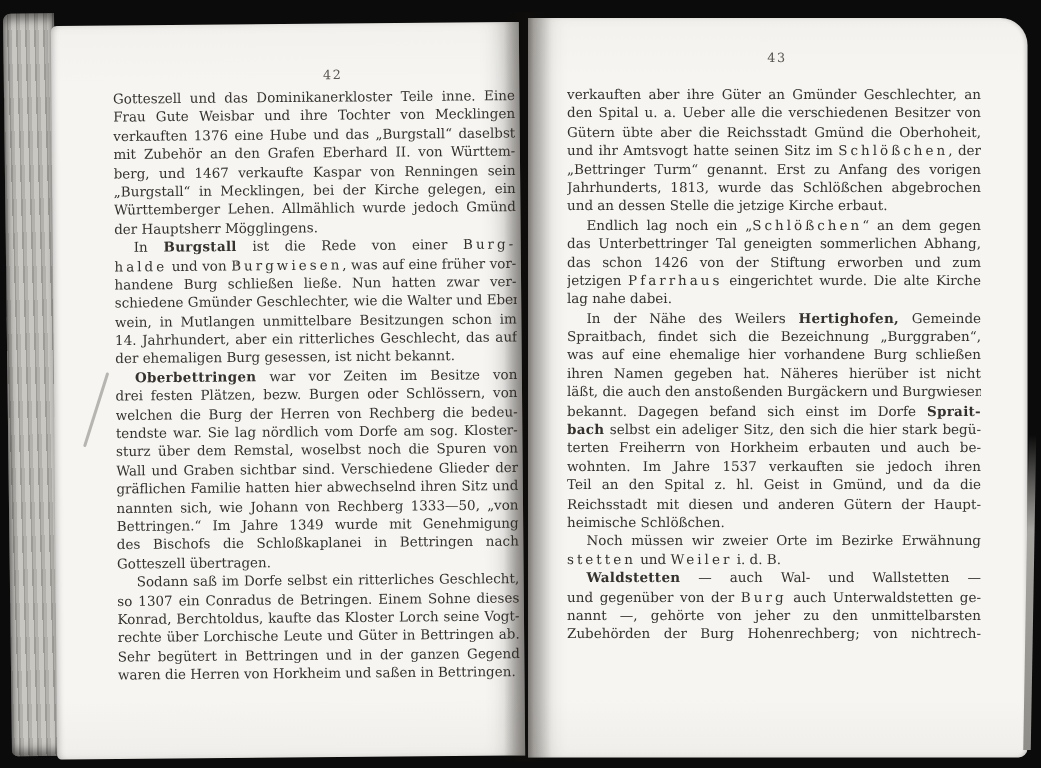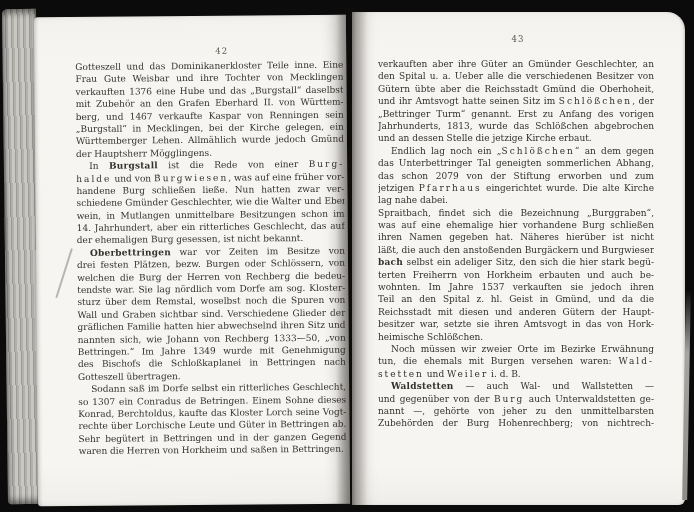--- a/index.html
+++ b/index.html
@@ -128,36 +128,36 @@
   <div class="textblock textblock-right" id="right-text">
       <div class="tl"><span>verkauften aber ihre Güter an Gmünder Geschlechter, an</span></div>
       <div class="tl"><span>den Spital u. a. Ueber alle die verschiedenen Besitzer von</span></div>
       <div class="tl"><span>Gütern übte aber die Reichsstadt Gmünd die Oberhoheit,</span></div>
       <div class="tl"><span>und ihr Amtsvogt hatte seinen Sitz im </span><span class="sp">Schlößchen</span><span>, der</span></div>
       <div class="tl"><span>„Bettringer Turm“ genannt. Erst zu Anfang des vorigen</span></div>
       <div class="tl"><span>Jahrhunderts, 1813, wurde das Schlößchen abgebrochen</span></div>
       <div class="tl nj"><span>und an dessen Stelle die jetzige Kirche erbaut.</span></div>
       <div class="tl ind"><span>Endlich lag noch ein „</span><span class="sp">Schlößchen</span><span>“ an dem gegen</span></div>
       <div class="tl"><span>das Unterbettringer Tal geneigten sommerlichen Abhang,</span></div>
-      <div class="tl"><span>das schon 2079 von der Stiftung erworben und zum</span></div>
+      <div class="tl"><span>das schon 1426 von der Stiftung erworben und zum</span></div>
       <div class="tl"><span>jetzigen </span><span class="sp">Pfarrhaus</span><span> eingerichtet wurde. Die alte Kirche</span></div>
       <div class="tl nj"><span>lag nahe dabei.</span></div>
+      <div class="tl ind"><span>In der Nähe des Weilers </span><span class="b">Hertighofen,</span><span> Gemeinde</span></div>
       <div class="tl"><span>Spraitbach, findet sich die Bezeichnung „Burggraben“,</span></div>
       <div class="tl"><span>was auf eine ehemalige hier vorhandene Burg schließen</span></div>
       <div class="tl"><span>ihren Namen gegeben hat. Näheres hierüber ist nicht</span></div>
       <div class="tl"><span>läßt, die auch den anstoßenden Burgäckern und Burgwiesen</span></div>
+      <div class="tl"><span>bekannt. Dagegen befand sich einst im Dorfe </span><span class="b">Sprait-</span></div>
       <div class="tl"><span class="b">bach</span><span> selbst ein adeliger Sitz, den sich die hier stark begü-</span></div>
       <div class="tl"><span>terten Freiherrn von Horkheim erbauten und auch be-</span></div>
       <div class="tl"><span>wohnten. Im Jahre 1537 verkauften sie jedoch ihren</span></div>
       <div class="tl"><span>Teil an den Spital z. hl. Geist in Gmünd, und da die</span></div>
       <div class="tl"><span>Reichsstadt mit diesen und anderen Gütern der Haupt-</span></div>
-      <div class="tl"><span>besitzer war, setzte sie ihren Amtsvogt in das von Hork-</span></div>
       <div class="tl nj"><span>heimische Schlößchen.</span></div>
       <div class="tl ind"><span>Noch müssen wir zweier Orte im Bezirke Erwähnung</span></div>
-      <div class="tl"><span>tun, die ehemals mit Burgen versehen waren: </span><span class="sp">Wald-</span></div>
       <div class="tl nj"><span class="sp">stetten</span><span> und </span><span class="sp">Weiler</span><span> i. d. B.</span></div>
       <div class="tl ind"><span class="b">Waldstetten</span><span> — auch Wal- und Wallstetten —</span></div>
       <div class="tl"><span>und gegenüber von der </span><span class="sp">Burg</span><span> auch Unterwaldstetten ge-</span></div>
       <div class="tl"><span>nannt —, gehörte von jeher zu den unmittelbarsten</span></div>
       <div class="tl"><span>Zubehörden der Burg Hohenrechberg; von nichtrech-</span></div>
     </div>
 </div>
 
 <div class="gutter"></div>
 <div class="right-edge-strip"></div>

